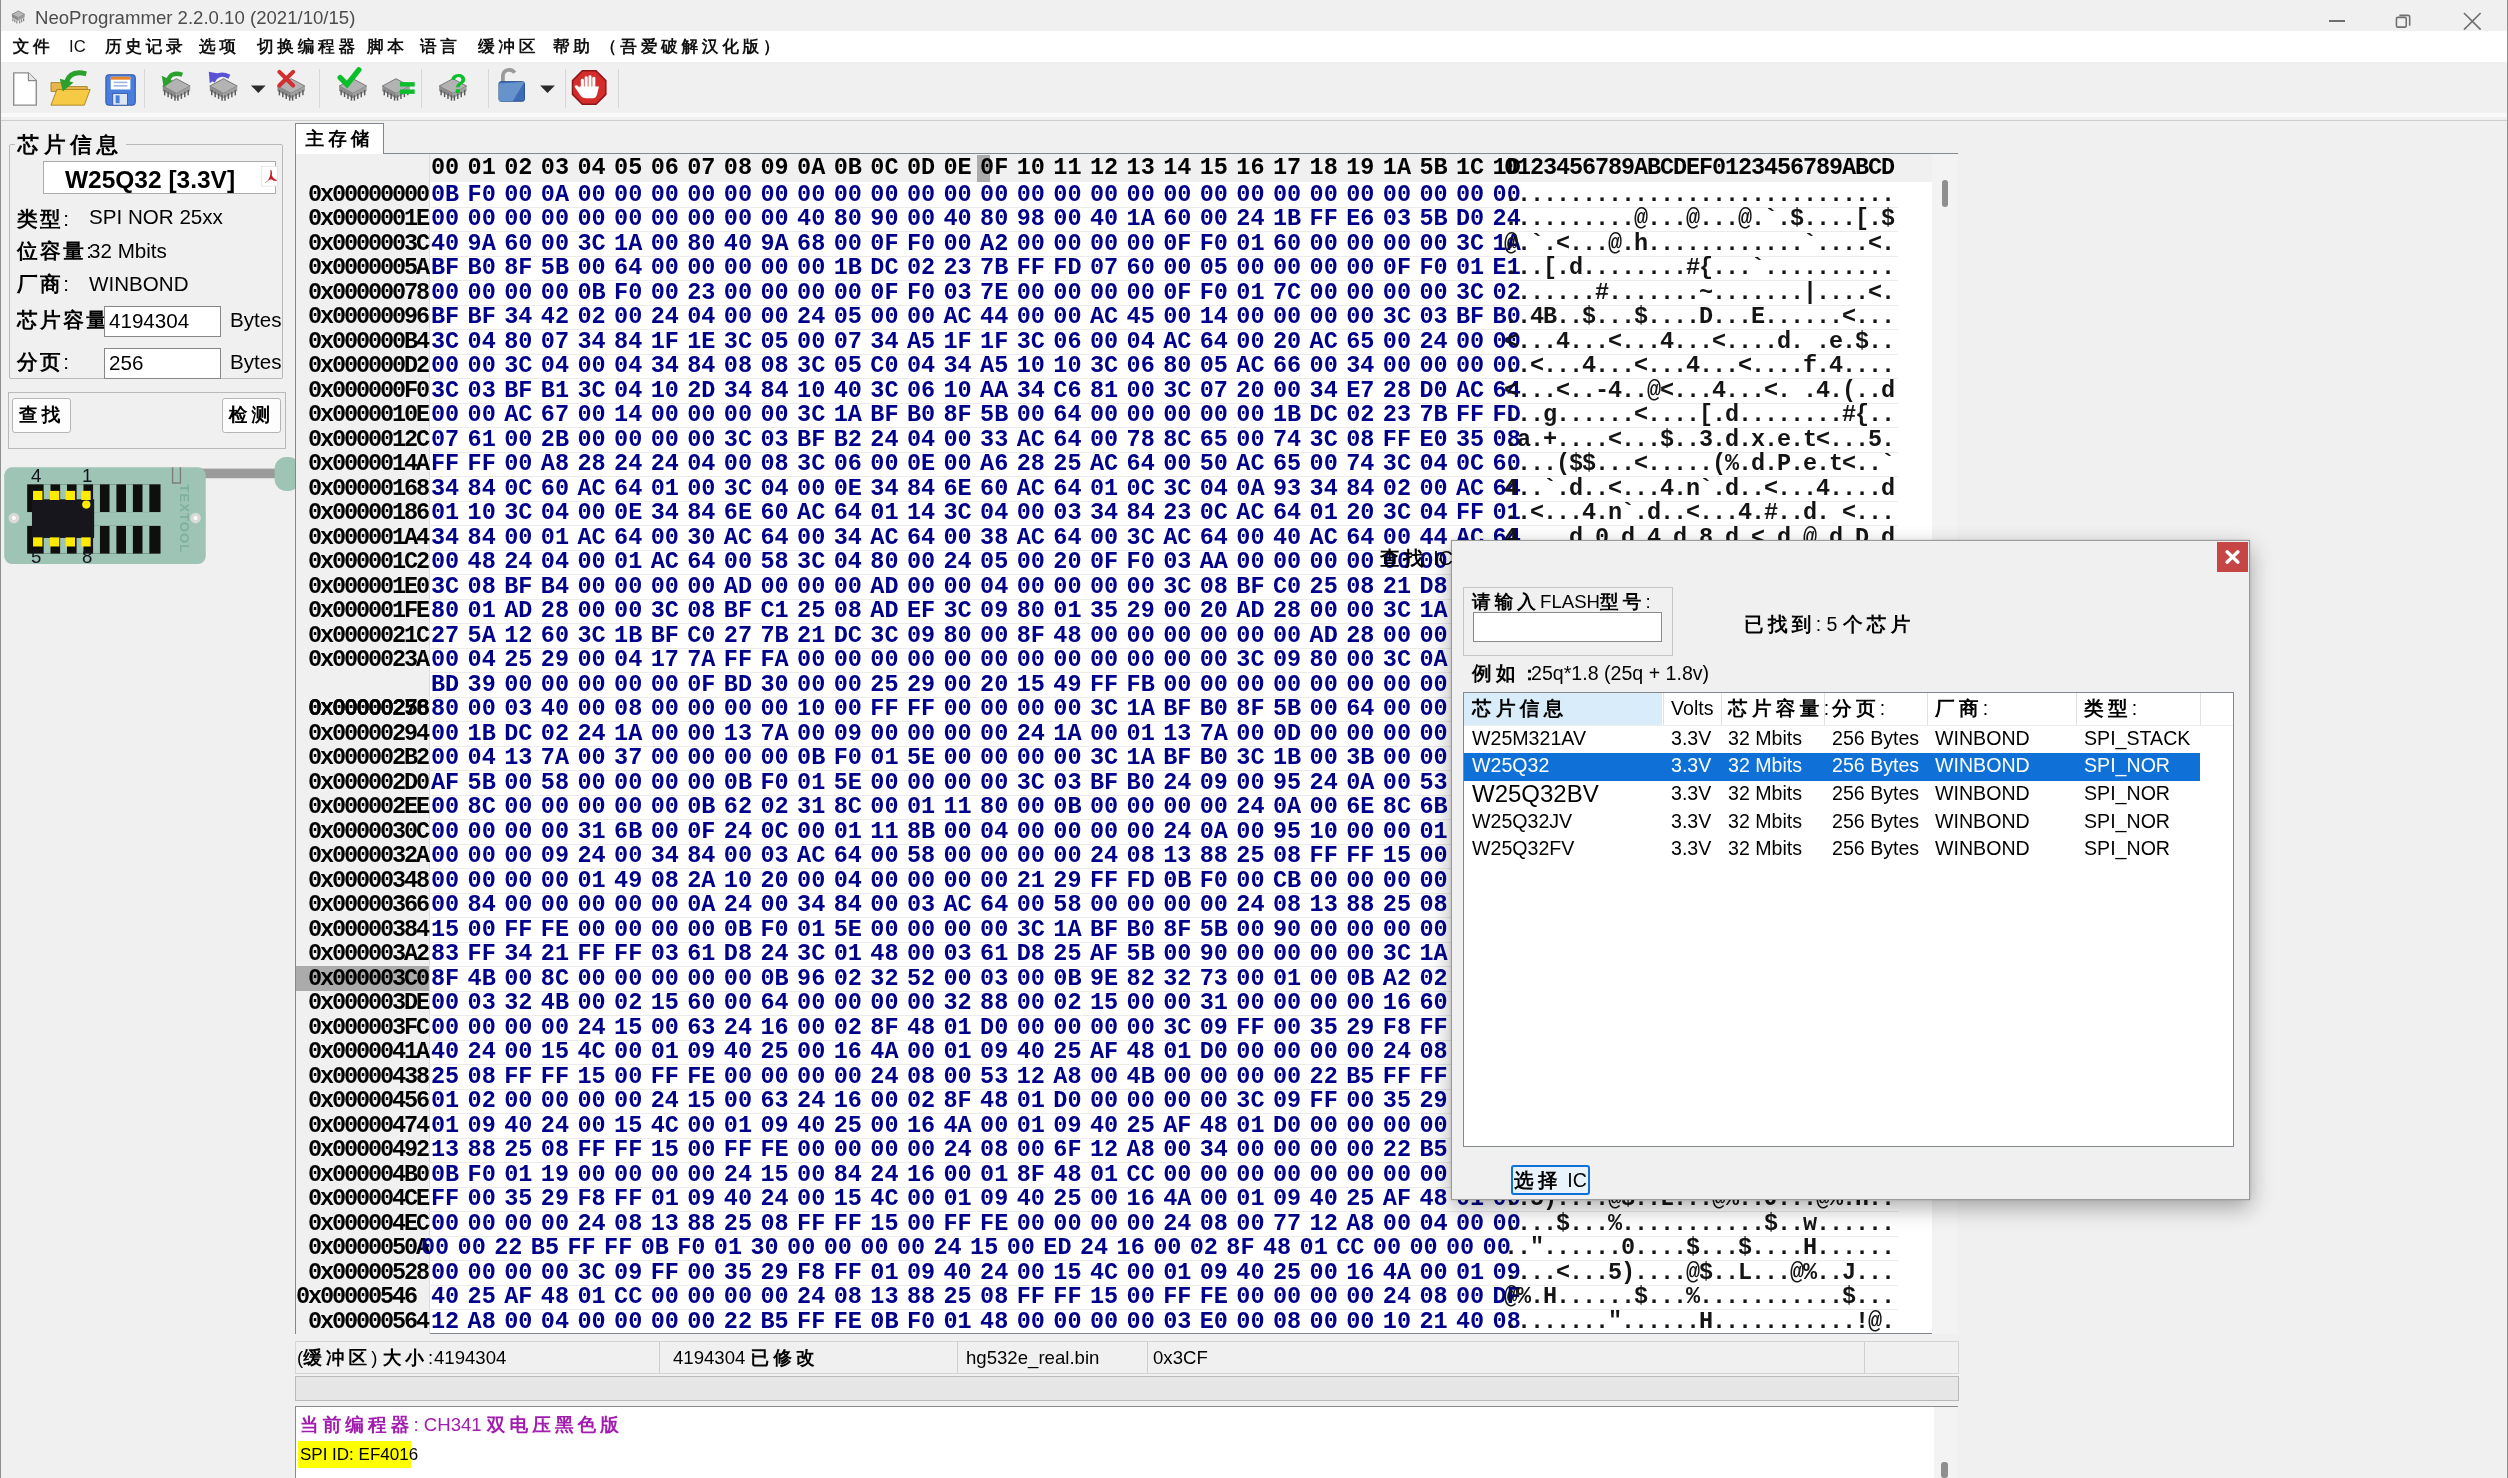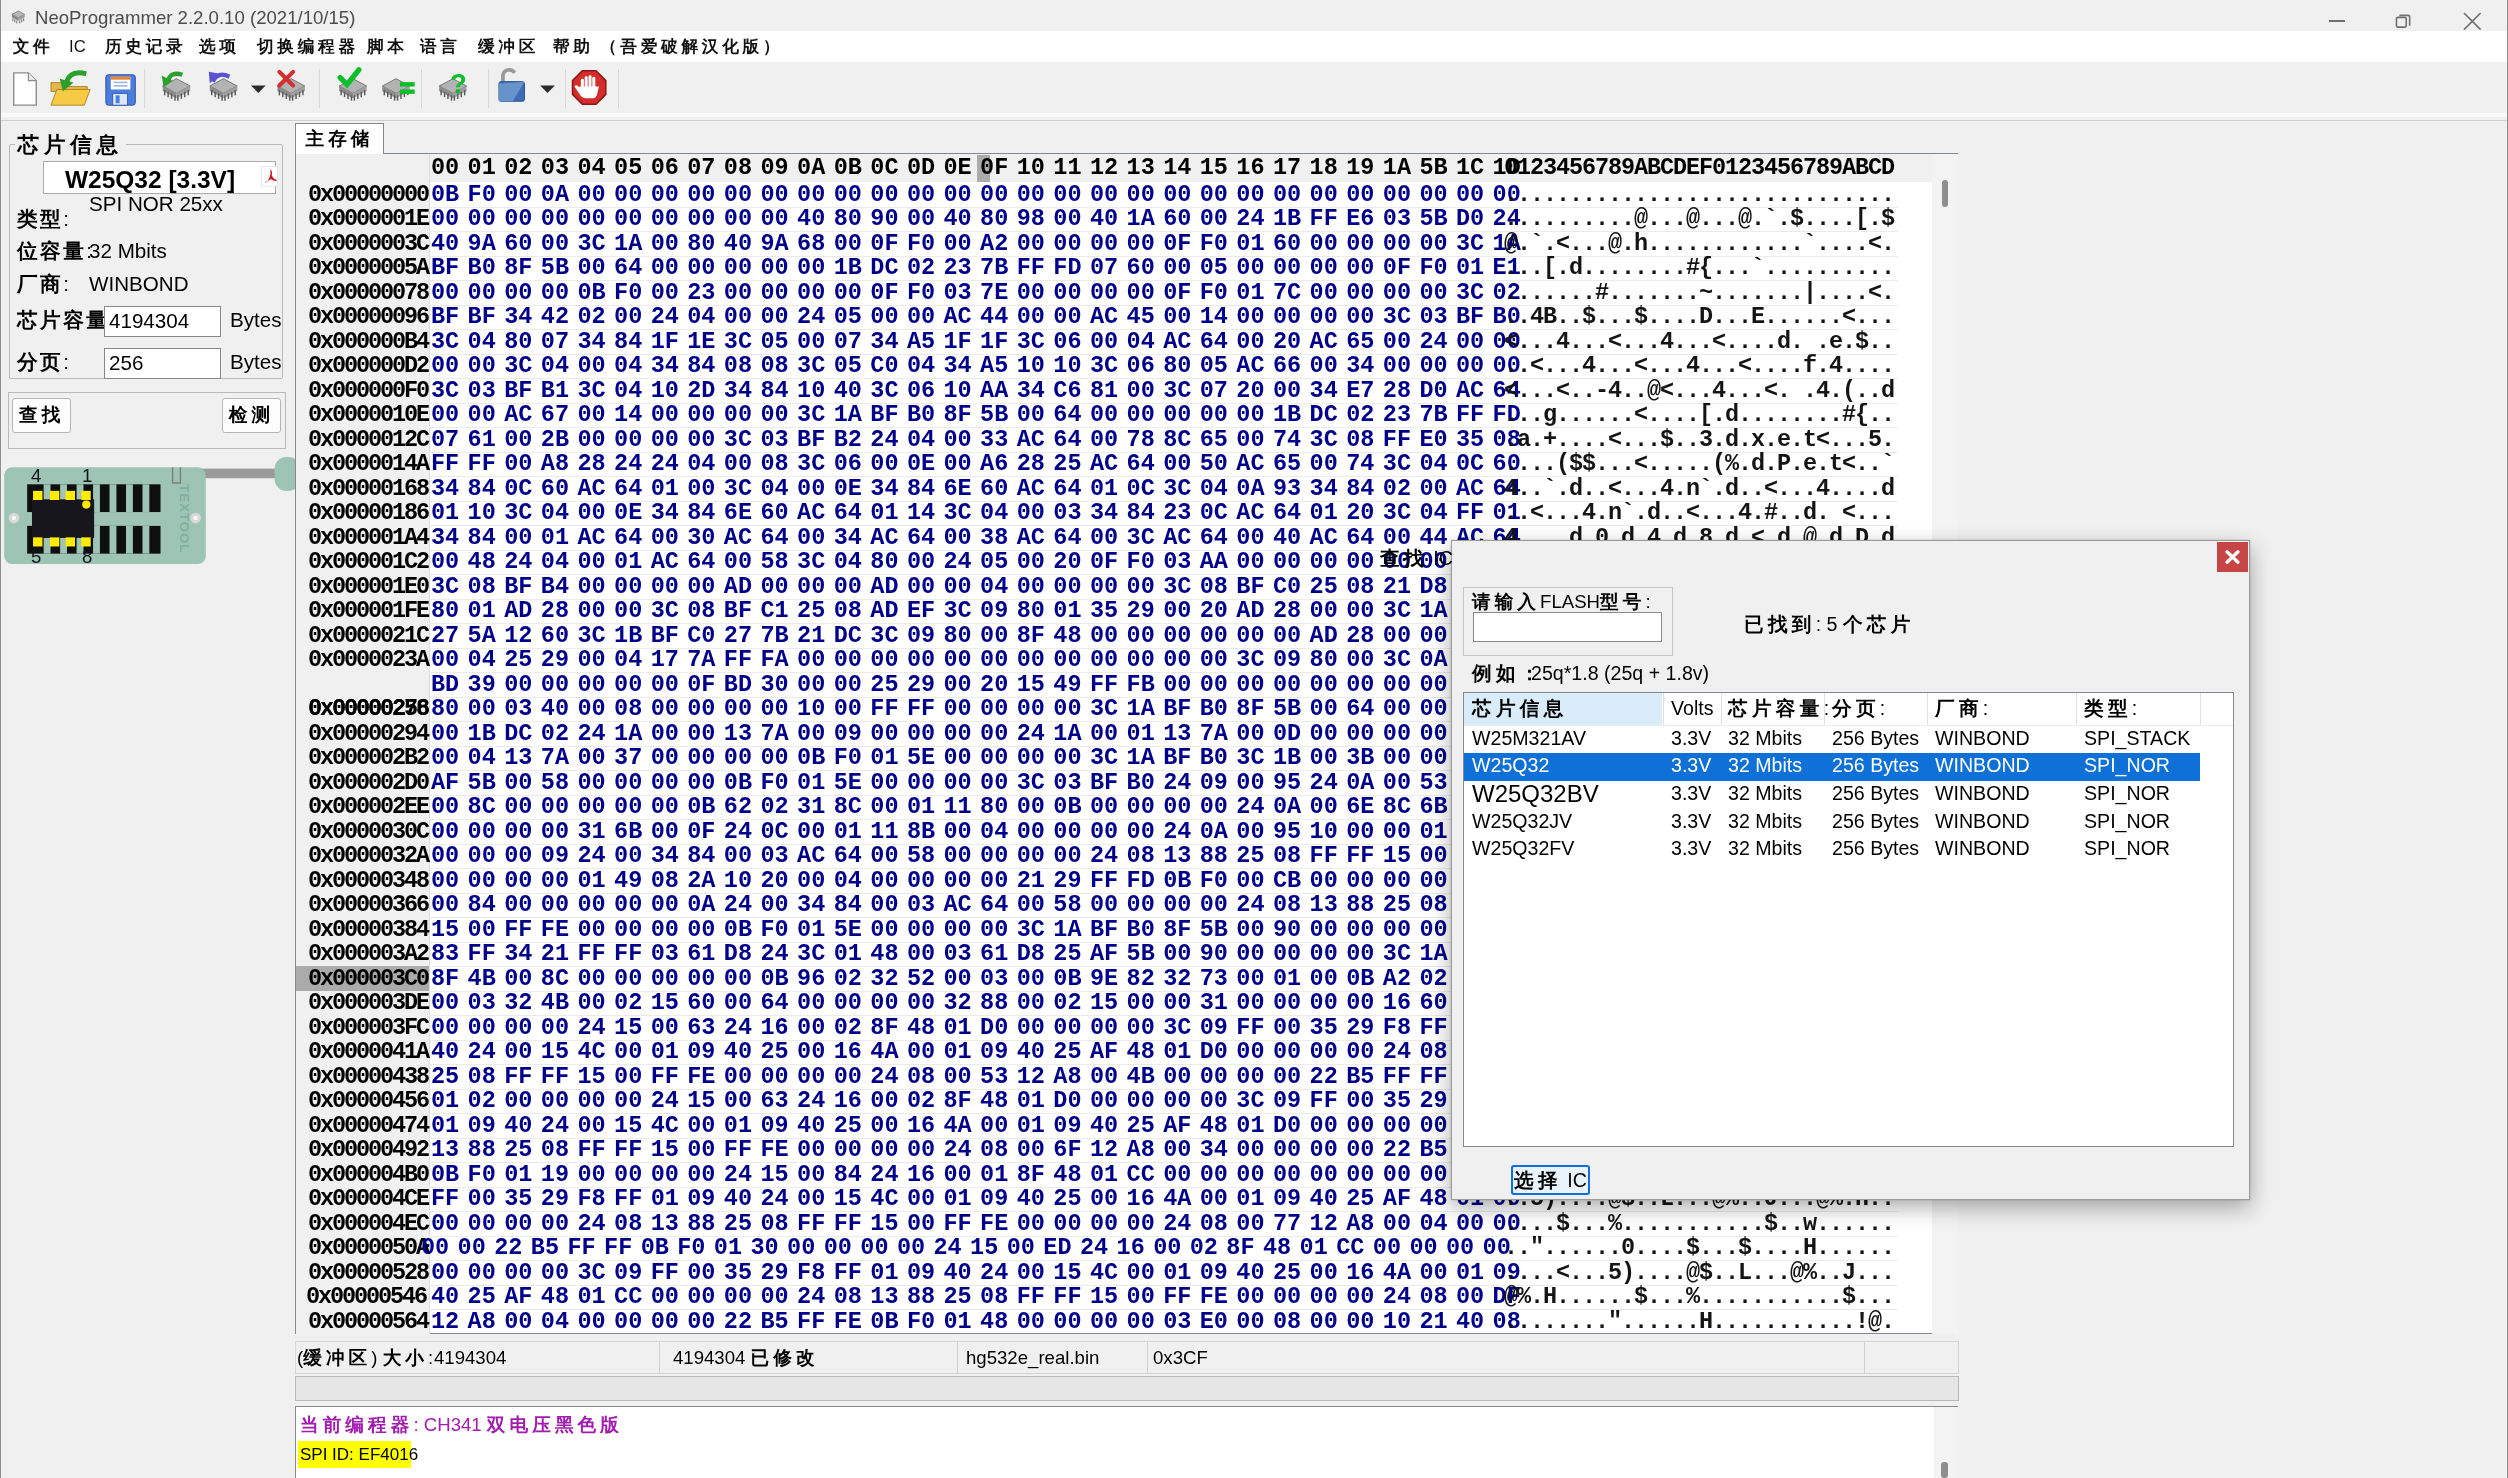--- a/index.html
+++ b/index.html
@@ -125,21 +125,21 @@
 </svg>
 <div class="a" style="left:9.3px;top:144px;width:274px;height:235px;border:1px solid #b9b9b9;border-radius:2px"></div>
 <div class="a" style="position:absolute;left:14.7px;top:134px;background:#f0f0f0;padding:0 2.9px;font-size:21.6px;color:#000;line-height:21.6px"><b>芯片信息</b></div>
 <div class="a" style="left:43px;top:161px;width:233px;height:33px;background:#fff;border:1px solid #ababab"></div>
 <div class="a" style="left:43px;top:166px;width:214px;text-align:center;font-size:24.5px;font-weight:bold;color:#000">W25Q32 [3.3V]</div>
 <svg class="a" style="left:261px;top:166px" width="16.7" height="20.6" viewBox="0 0 17 21">
 <rect x="0.5" y="0.5" width="16" height="20" fill="#fff" stroke="#dadada" stroke-width="0.6"></rect>
 <path d="M4 16 q2 1 4 -3 q2 -4 1.6 -8 q-0.2 -2 1 -0.6 q1 1.6 0.4 5 q1.6 4 4.6 4.6 q2 0.6 -0.6 1.2 q-2.6 0 -4.6 -1.6 q-3 0.6 -4.4 2.4 q-1.6 1.4 -2 0 z" fill="#c42127"></path>
 </svg>
 <div class="a lbl" style="left:17px;top:209px"><b>类型</b>:</div>
-<div class="a lbl" style="left:89px;top:194px">SPI NOR 25xx</div>
+<div class="a lbl" style="left:89px;top:207px">SPI NOR 25xx</div>
 <div class="a lbl" style="left:17px;top:241px"><b>位容量</b>:</div>
 <div class="a lbl" style="left:89px;top:241px">32 Mbits</div>
 <div class="a lbl" style="left:17px;top:274px"><b>厂商</b>:</div>
 <div class="a lbl" style="left:89px;top:274px">WINBOND</div>
 <div class="a lbl" style="left:17px;top:310px"><b>芯片容量</b>:</div>
 <div class="a inp" style="left:104px;top:306px;width:117px;height:31px"></div>
 <div class="a lbl" style="left:109px;top:311px">4194304</div>
 <div class="a lbl" style="left:230px;top:310px">Bytes</div>
 <div class="a lbl" style="left:17px;top:352px"><b>分页</b>:</div>
 <div class="a inp" style="left:104px;top:348px;width:117px;height:31px"></div>
@@ -378,21 +378,21 @@
 <div class="a mono asc" style="left:1504px;top:1187px">..5)....@$..L...@%..J...@%.H..</div>
 <div class="a mono addr" style="left:308px;top:1212px">0x000004EC</div>
 <div class="a mono hexb" style="left:431px;top:1212px">00 00 00 00 24 08 13 88 25 08 FF FF 15 00 FF FE 00 00 00 00 24 08 00 77 12 A8 00 04 00 00</div>
 <div class="a mono asc" style="left:1504px;top:1212px">....$...%...........$..w......</div>
 <div class="a mono addr" style="left:308px;top:1236px">0x0000050A</div>
 <div class="a mono hexb" style="left:421px;top:1236px">00 00 22 B5 FF FF 0B F0 01 30 00 00 00 00 24 15 00 ED 24 16 00 02 8F 48 01 CC 00 00 00 00</div>
 <div class="a mono asc" style="left:1504px;top:1236px">.."......0....$...$....H......</div>
 <div class="a mono addr" style="left:308px;top:1261px">0x00000528</div>
 <div class="a mono hexb" style="left:431px;top:1261px">00 00 00 00 3C 09 FF 00 35 29 F8 FF 01 09 40 24 00 15 4C 00 01 09 40 25 00 16 4A 00 01 09</div>
 <div class="a mono asc" style="left:1504px;top:1261px">....&lt;...5)....@$..L...@%..J...</div>
-<div class="a mono addr" style="left:306px;top:1285px">0x00000546</div>
+<div class="a mono addr" style="left:296px;top:1285px">0x00000546</div>
 <div class="a mono hexb" style="left:431px;top:1285px">40 25 AF 48 01 CC 00 00 00 00 24 08 13 88 25 08 FF FF 15 00 FF FE 00 00 00 00 24 08 00 DF</div>
 <div class="a mono asc" style="left:1504px;top:1285px">@%.H......$...%...........$...</div>
 <div class="a mono addr" style="left:308px;top:1310px">0x00000564</div>
 <div class="a mono hexb" style="left:431px;top:1310px">12 A8 00 04 00 00 00 00 22 B5 FF FE 0B F0 01 48 00 00 00 00 03 E0 00 08 00 00 10 21 40 08</div>
 <div class="a mono asc" style="left:1504px;top:1310px">........"......H...........!@.</div>
 <div class="a" style="left:1932px;top:154px;width:26px;height:1180px;background:#f3f3f3"></div>
 <div class="a" style="left:1942px;top:180px;width:6.4px;height:27.4px;background:#8f8f8f;border-radius:2.9px"></div>
 <div class="a" style="left:295px;top:1341px;width:1664px;height:33px;background:#f0f0f0;border:1px solid #d5d5d5"></div>
 <div class="a" style="left:659px;top:1342px;width:1px;height:31px;background:#cfcfcf"></div>
 <div class="a" style="left:957px;top:1342px;width:1px;height:31px;background:#cfcfcf"></div>

